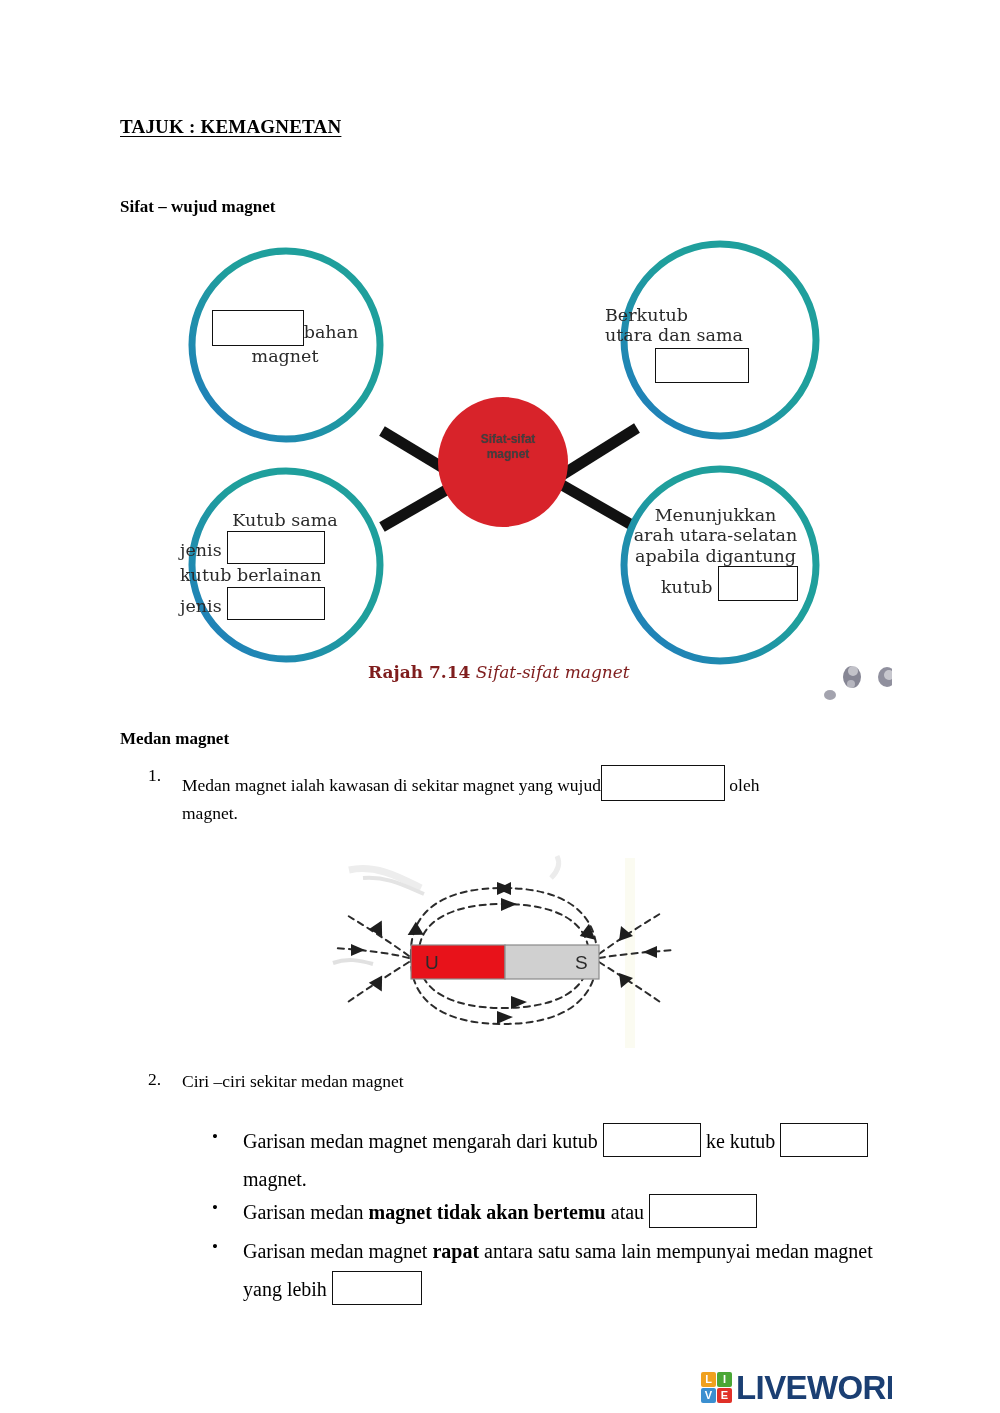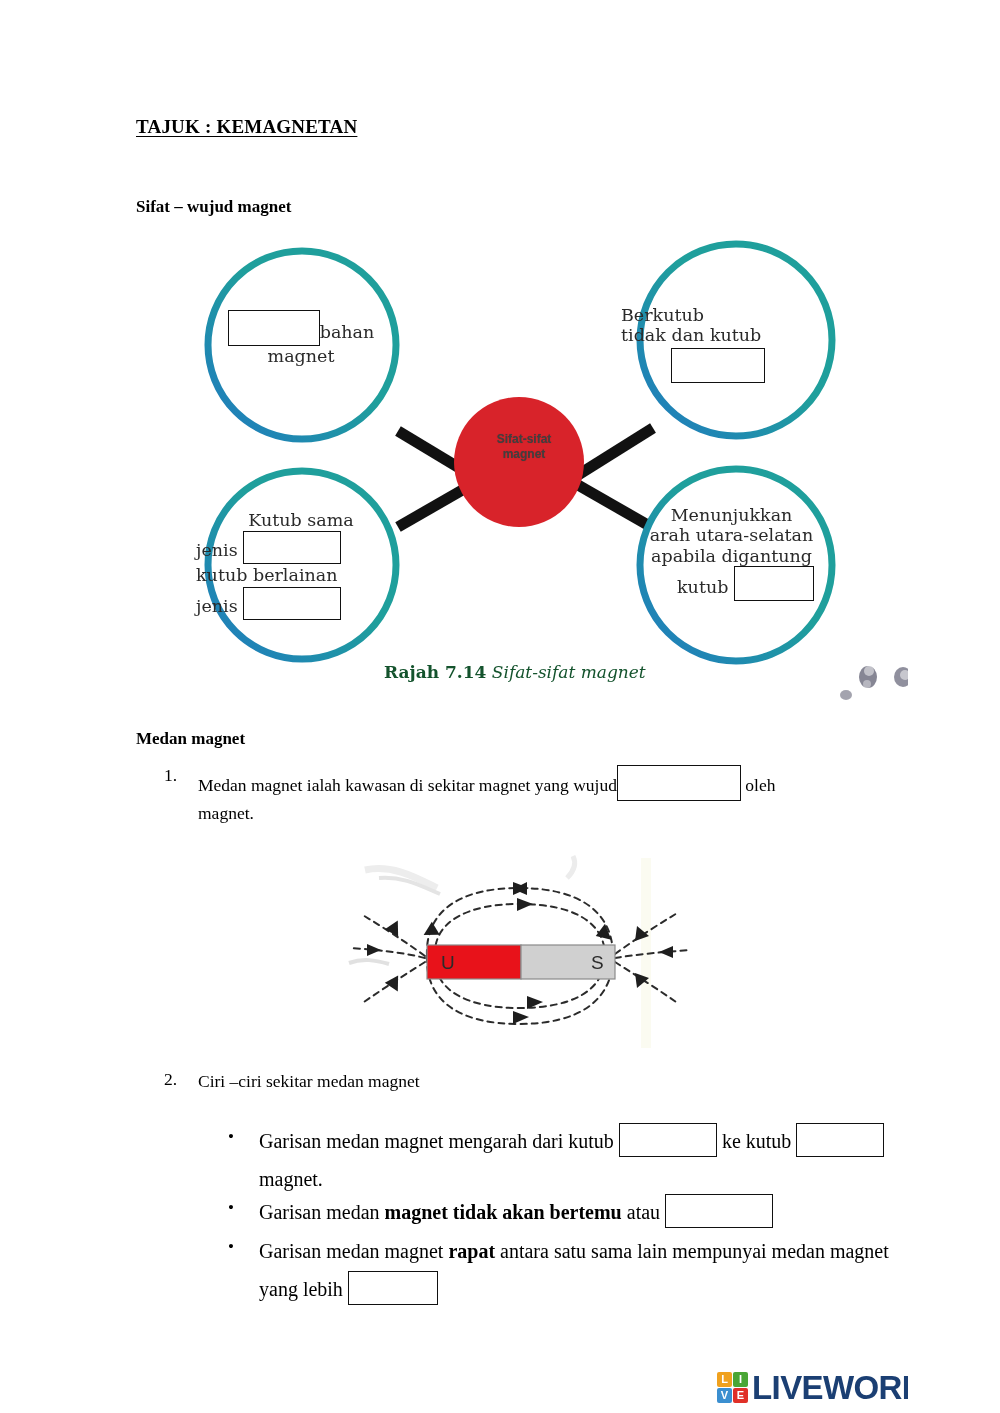--- a/index.html
+++ b/index.html
@@ -10,21 +10,20 @@
   body {
     font-family: "Liberation Serif", serif;
     color: #000000;
   }
   .page {
     position: relative;
     width: 892px;
     height: 1413px;
     background: #ffffff;
     overflow: hidden;
-    margin-left: 16px;
   }
 
   
   .doc-title {
     position: absolute;
     left: 120px;
     top: 116px;
     font-size: 19px;
     font-weight: bold;
     letter-spacing: 0.2px;
@@ -103,21 +102,21 @@
     background: #ffffff;
     vertical-align: -8px;
   }
 
   .caption {
     position: absolute;
     left: 368px;
     top: 662px;
     font-family: "DejaVu Serif", serif;
     font-size: 17px;
-    color: #14532d;
+    color: #7f1d1d;
     white-space: nowrap;
   }
   .caption b { font-weight: bold; }
   .caption i { font-style: italic; }
 
   .scan-smudge {
     position: absolute;
     left: 812px;
     top: 655px;
     width: 120px;
@@ -240,21 +239,21 @@
       <span>magnet</span>
     </div>
 
     <div class="bubble tl">
       <span class="blank-inline" style="width:90px;height:34px;"></span><span>bahan</span><br>
       <span>magnet</span>
     </div>
 
     <div class="bubble tr" style="text-align:left;">
       <span>Berkutub</span><br>
-      <span>tidak dan kutub</span><br>
+      <span>utara dan sama</span><br>
       <span class="blank" style="width:92px;height:33px;margin-left:50px;margin-top:2px;"></span>
     </div>
 
     <div class="bubble bl" style="text-align:left;">
       <div style="text-align:center;">
         <span>Kutub sama</span>
       </div>
       <div style="margin-top:1px;">
         <span>jenis</span>
         <span class="blank-inline" style="width:96px;height:31px;"></span>

